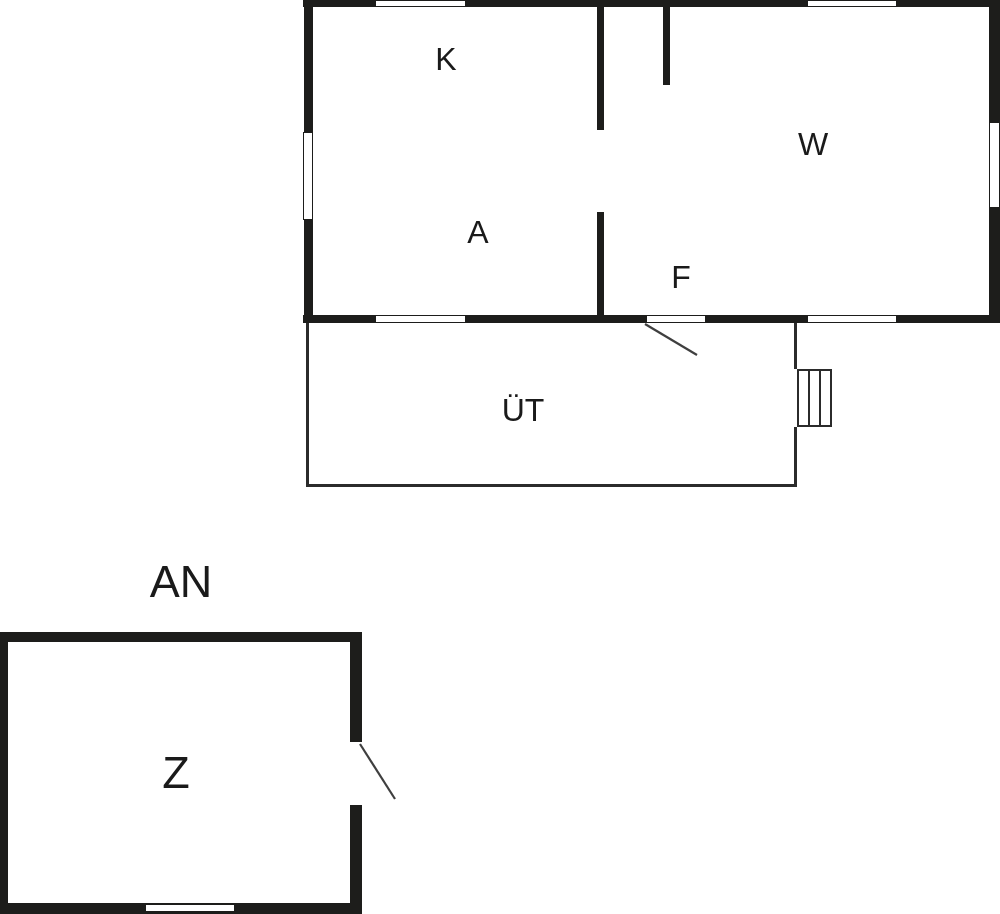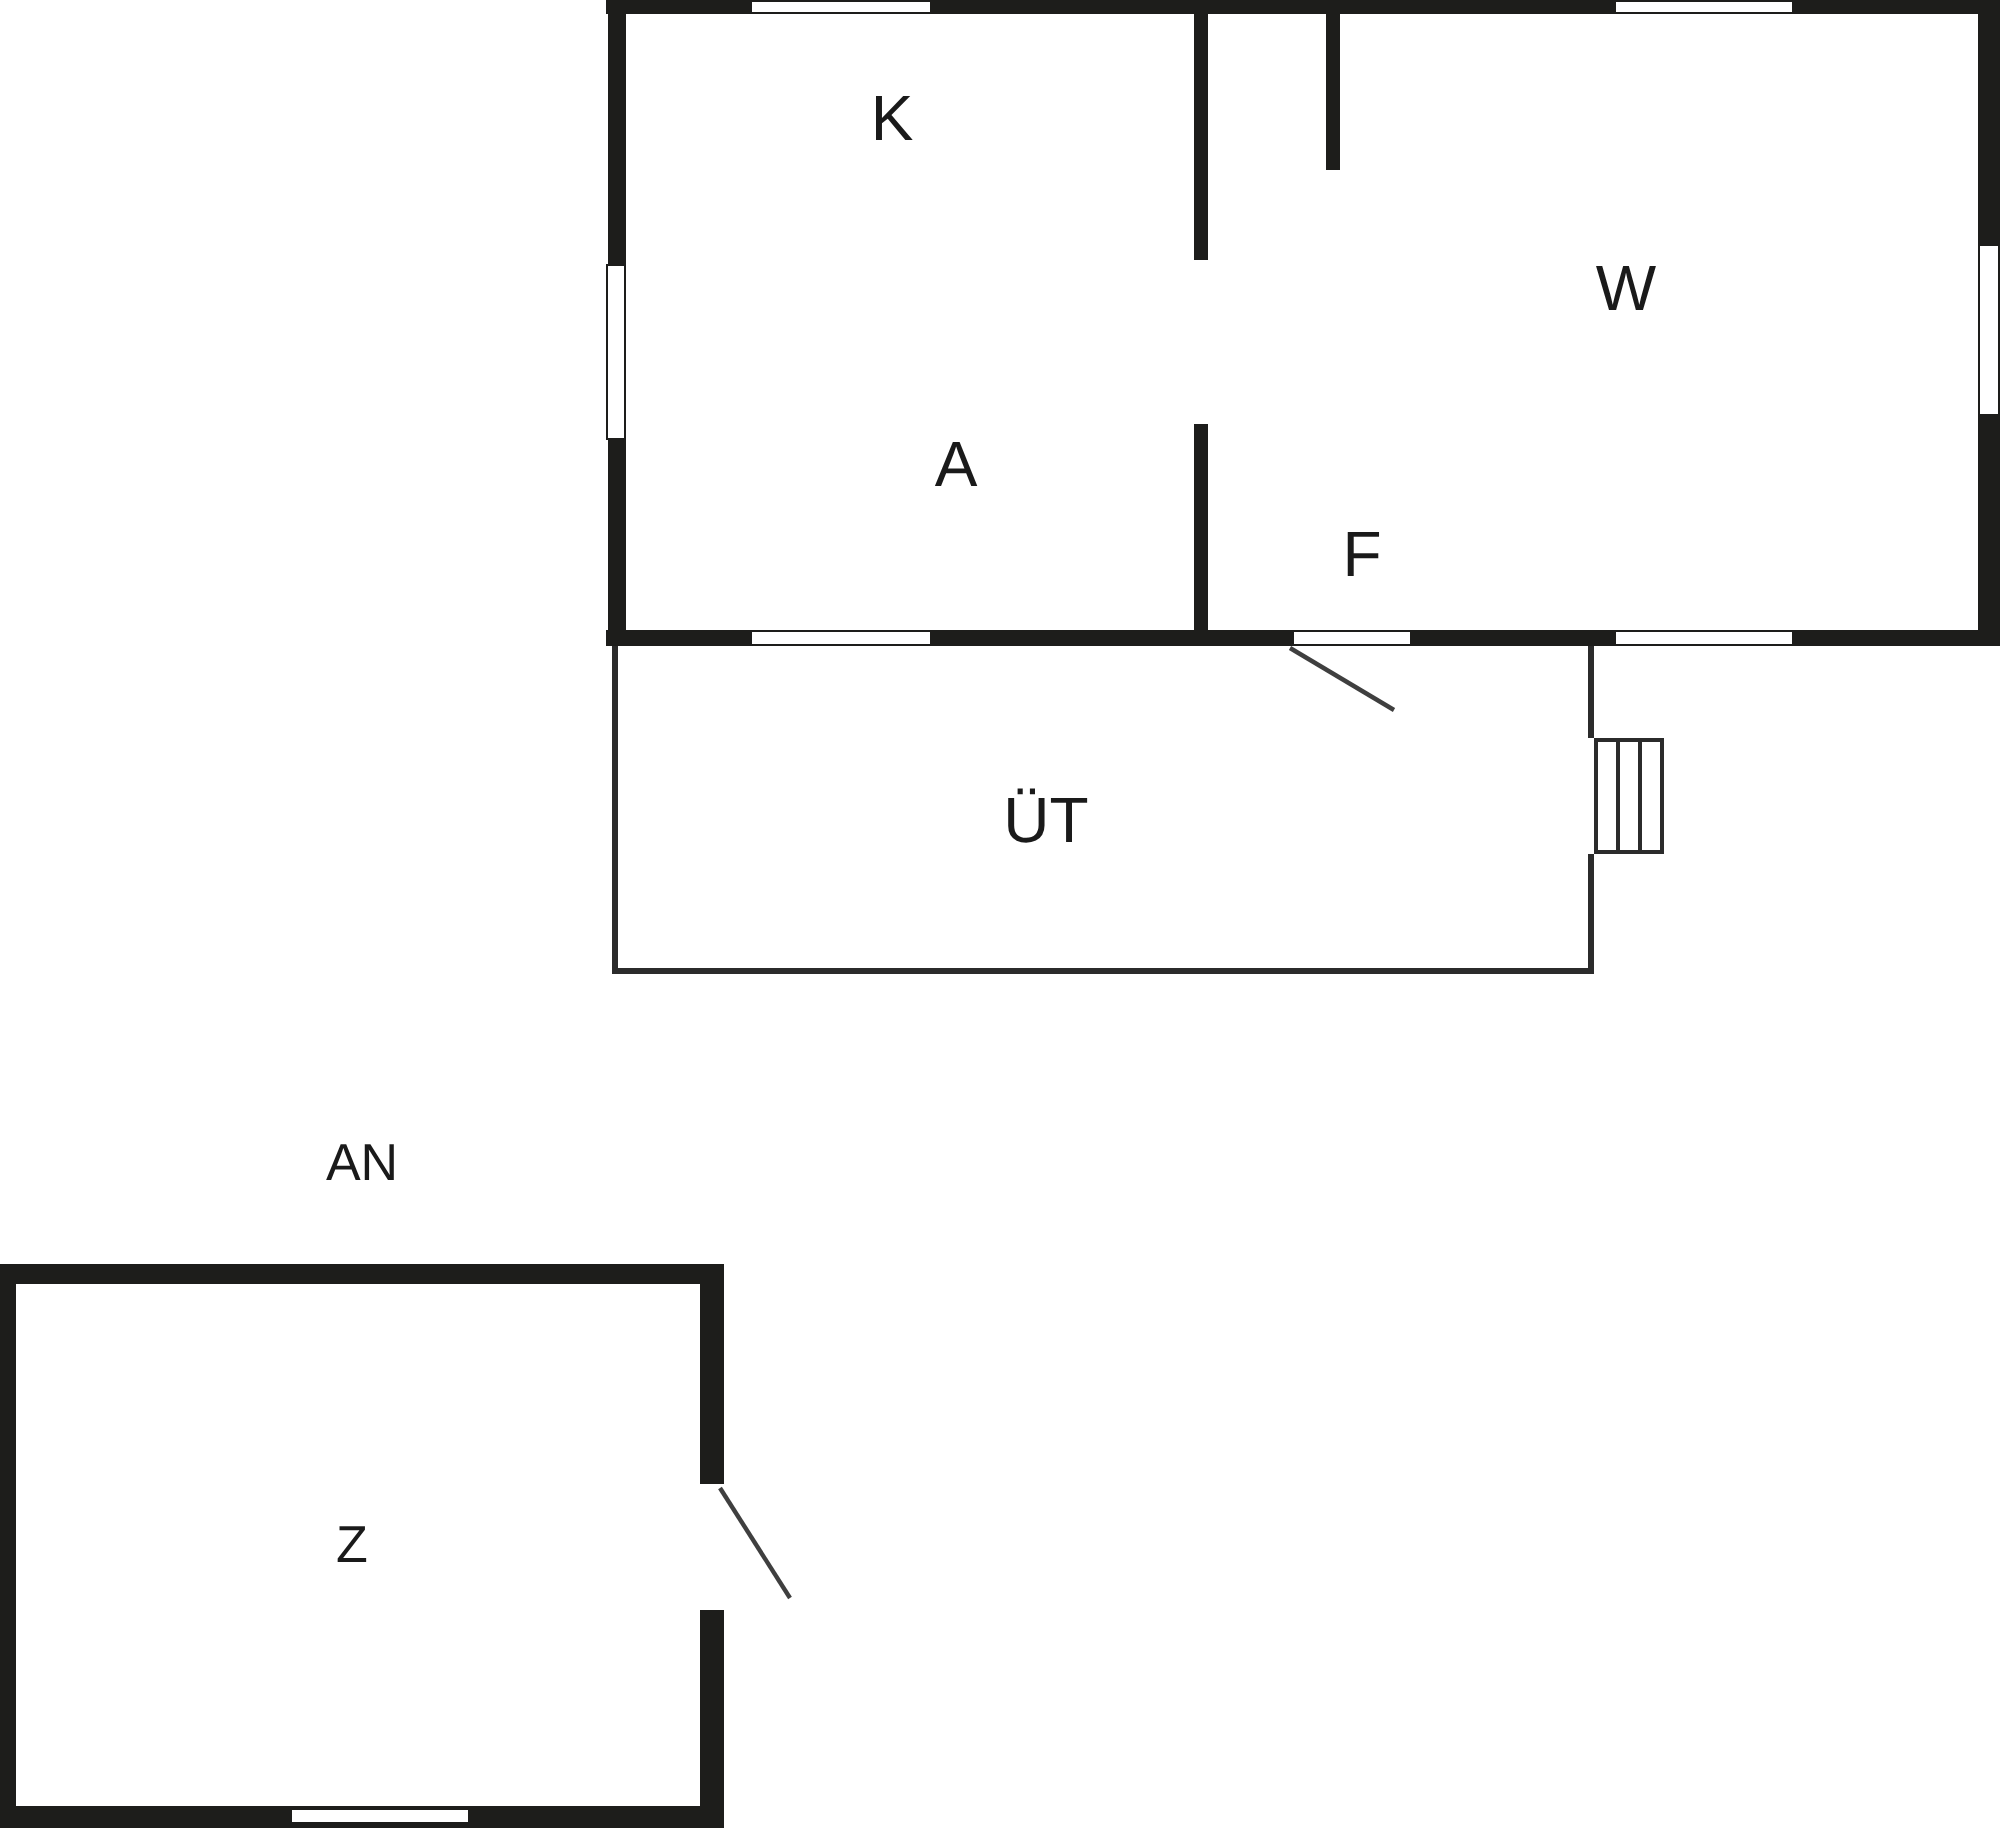--- a/index.html
+++ b/index.html
@@ -55,21 +55,21 @@
   .room-label {
     position: absolute;
     transform: translate(-50%, -50%);
     color: #1a1a1a;
     font-size: 32px;
     line-height: 1;
     white-space: nowrap;
     z-index: 4;
   }
   .room-label.big {
-    font-size: 26px;
+    font-size: 45px;
   }
   .swing-overlay {
     position: absolute;
     left: 0;
     top: 0;
     width: 1000px;
     height: 914px;
     z-index: 3;
     pointer-events: none;
   }

